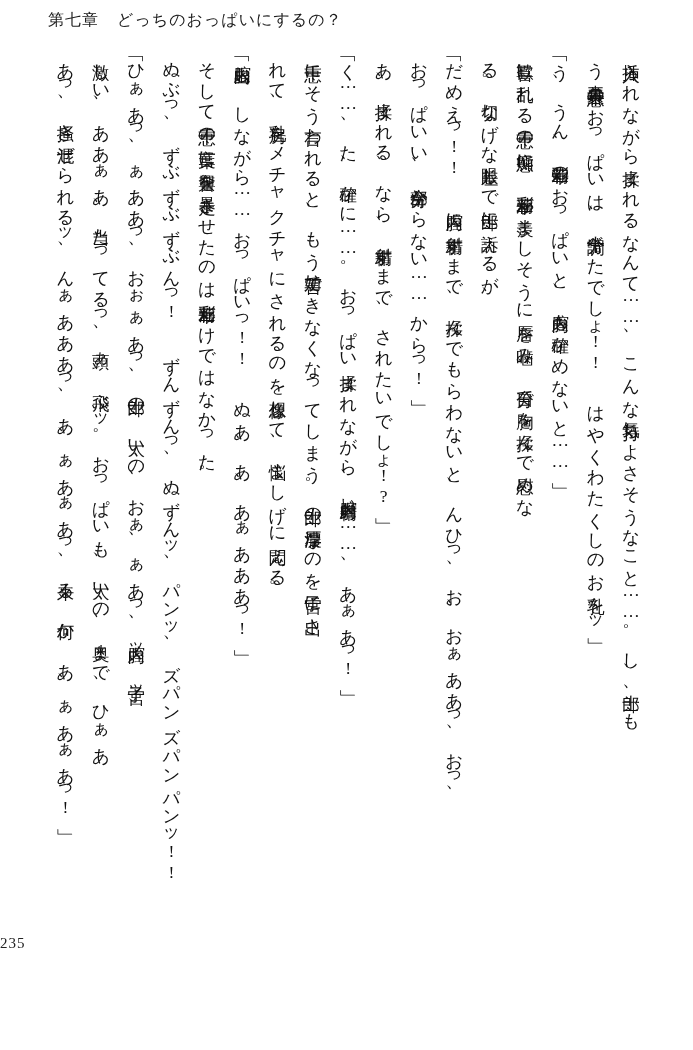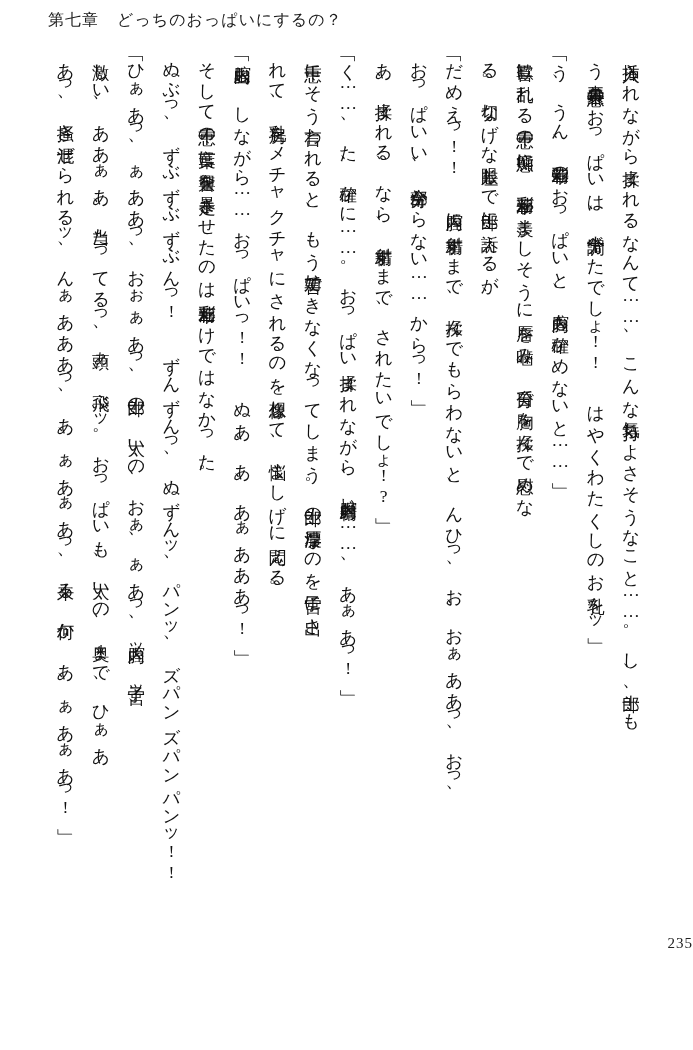--- a/index.html
+++ b/index.html
@@ -73,21 +73,21 @@
   }
   .body-text p.noindent {
     text-indent: 0;
   }
 
   .page-number {
     position: absolute;
     bottom: 22px;
     left: 0;
     width: 693px;
-    text-align: right;
+    text-align: left;
     font-size: 15px;
     letter-spacing: 1px;
     color: #222222;
     font-family: "Liberation Serif", "DejaVu Serif", serif;
   }
 
   .page-footer-mark {
     position: absolute;
     bottom: 6px;
     left: 0;

